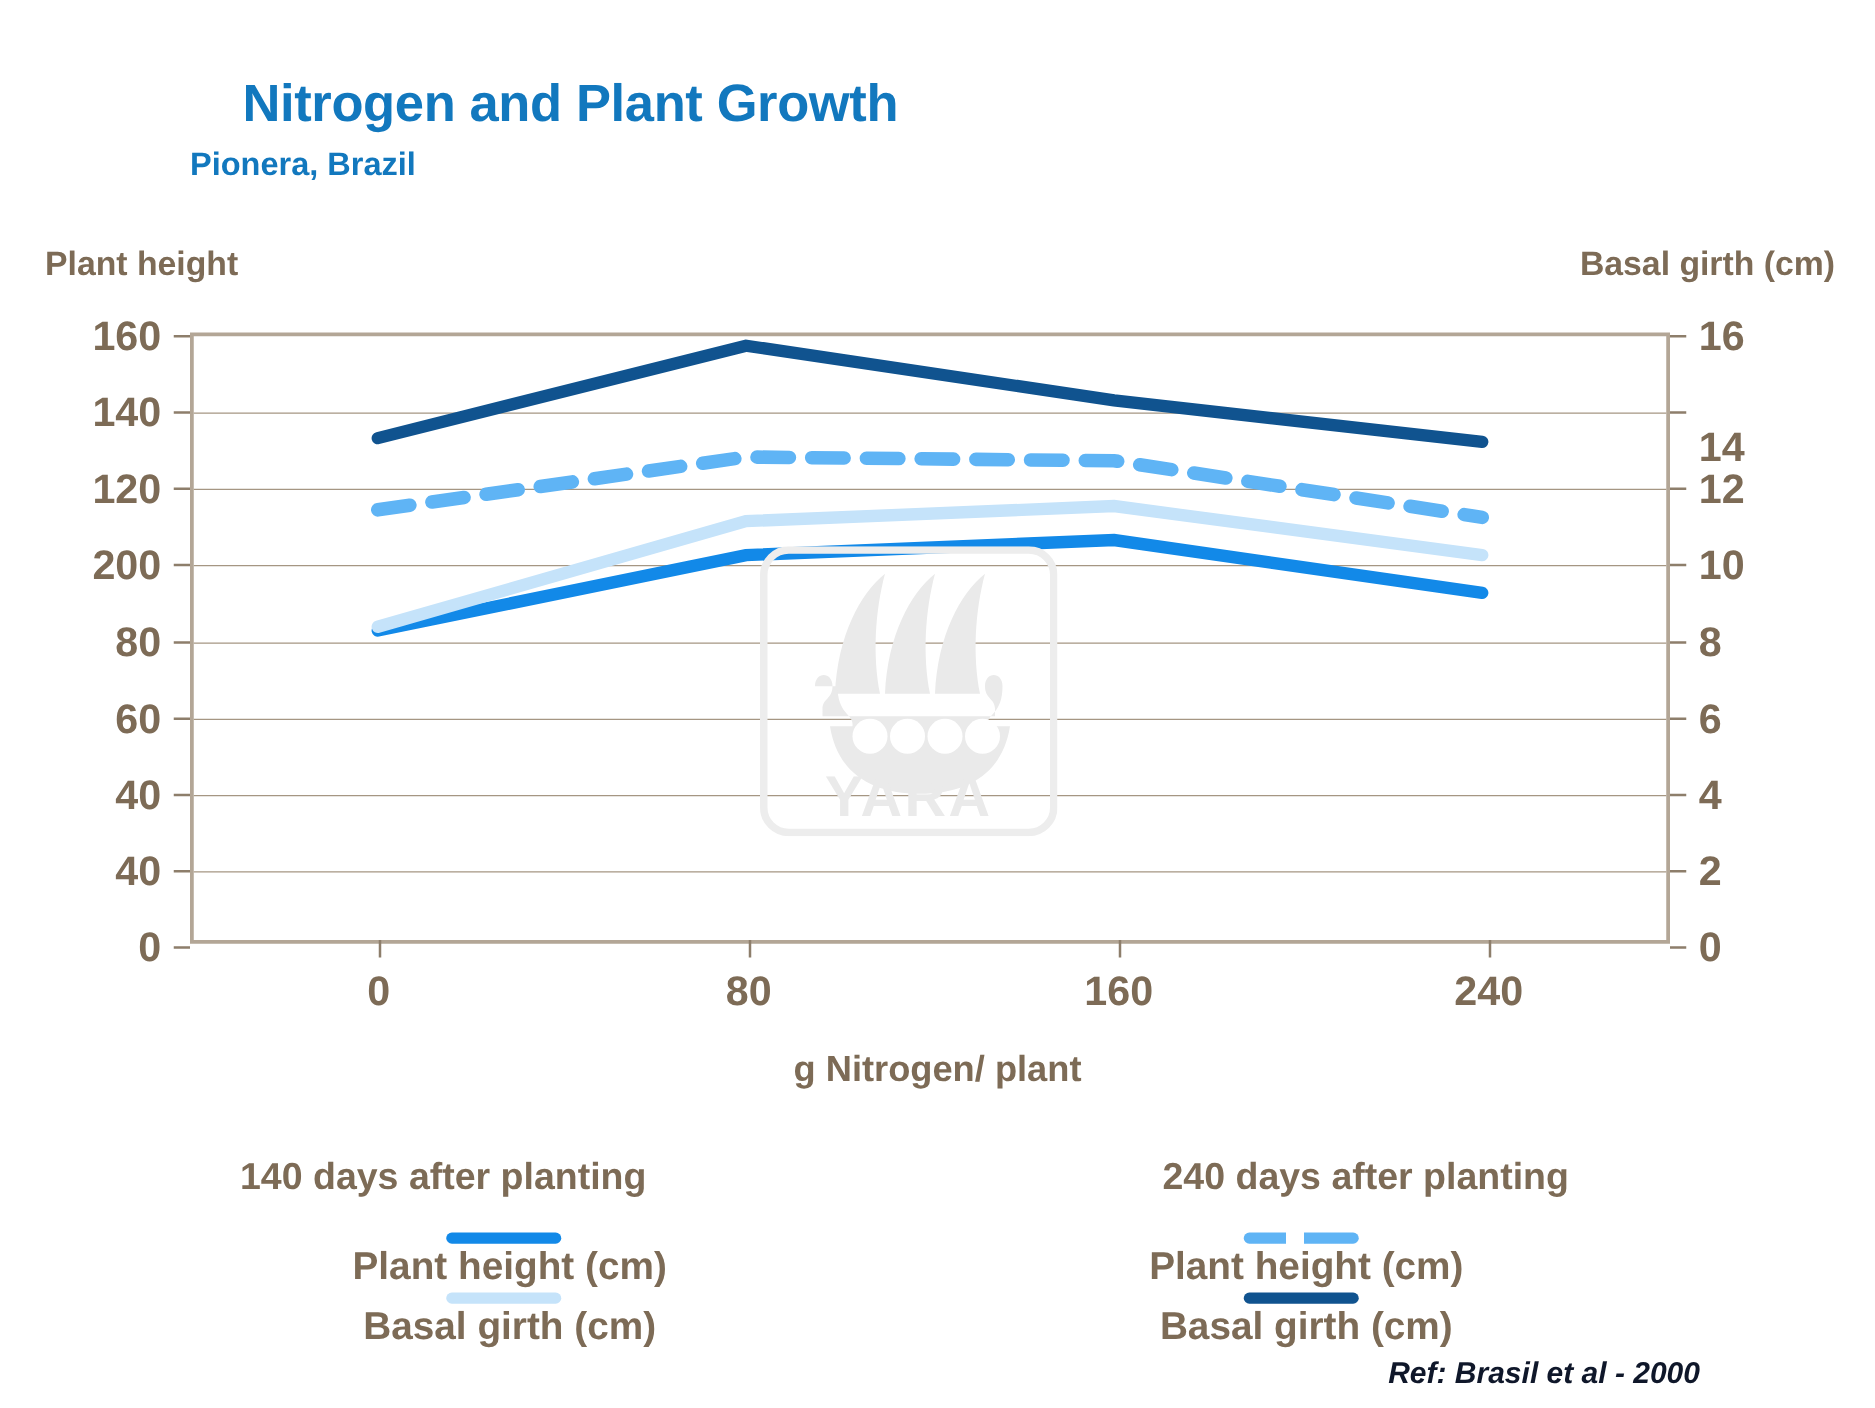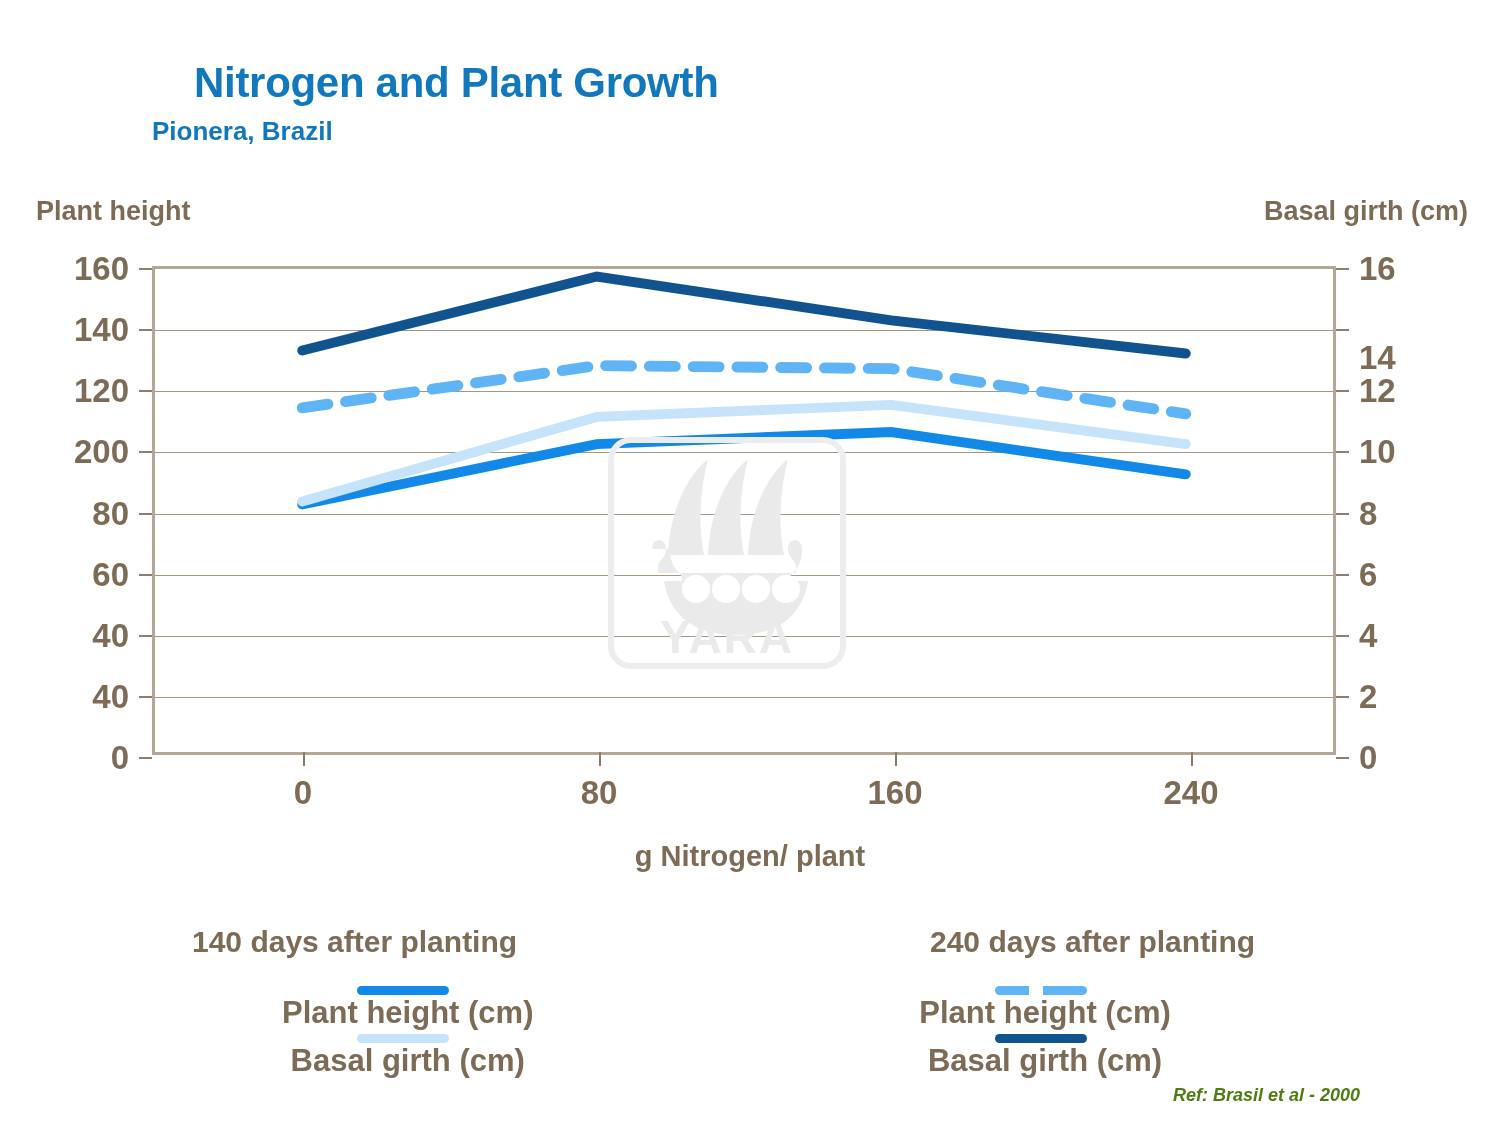--- a/index.html
+++ b/index.html
@@ -168,24 +168,24 @@
 
   
   #legend-left .legend-row  { margin-left: 90px; }
   #legend-right .legend-row { margin-left: -95px; }
   #legend-right .legend-heading { margin-left: 0px; }
 
   #reference {
     position: absolute;
     right: 140px;
     top: 1085px;
-    font-size: 18px;
+    font-size: 24px;
     font-weight: bold;
     font-style: italic;
-    color: #4d7c0f;
+    color: #0f172a;
     white-space: nowrap;
   }
 </style>
 </head>
 <body>
 
 <div id="chart-root">
 
   <div class="title-block">
     <div class="chart-title">Nitrogen and Plant Growth</div>

